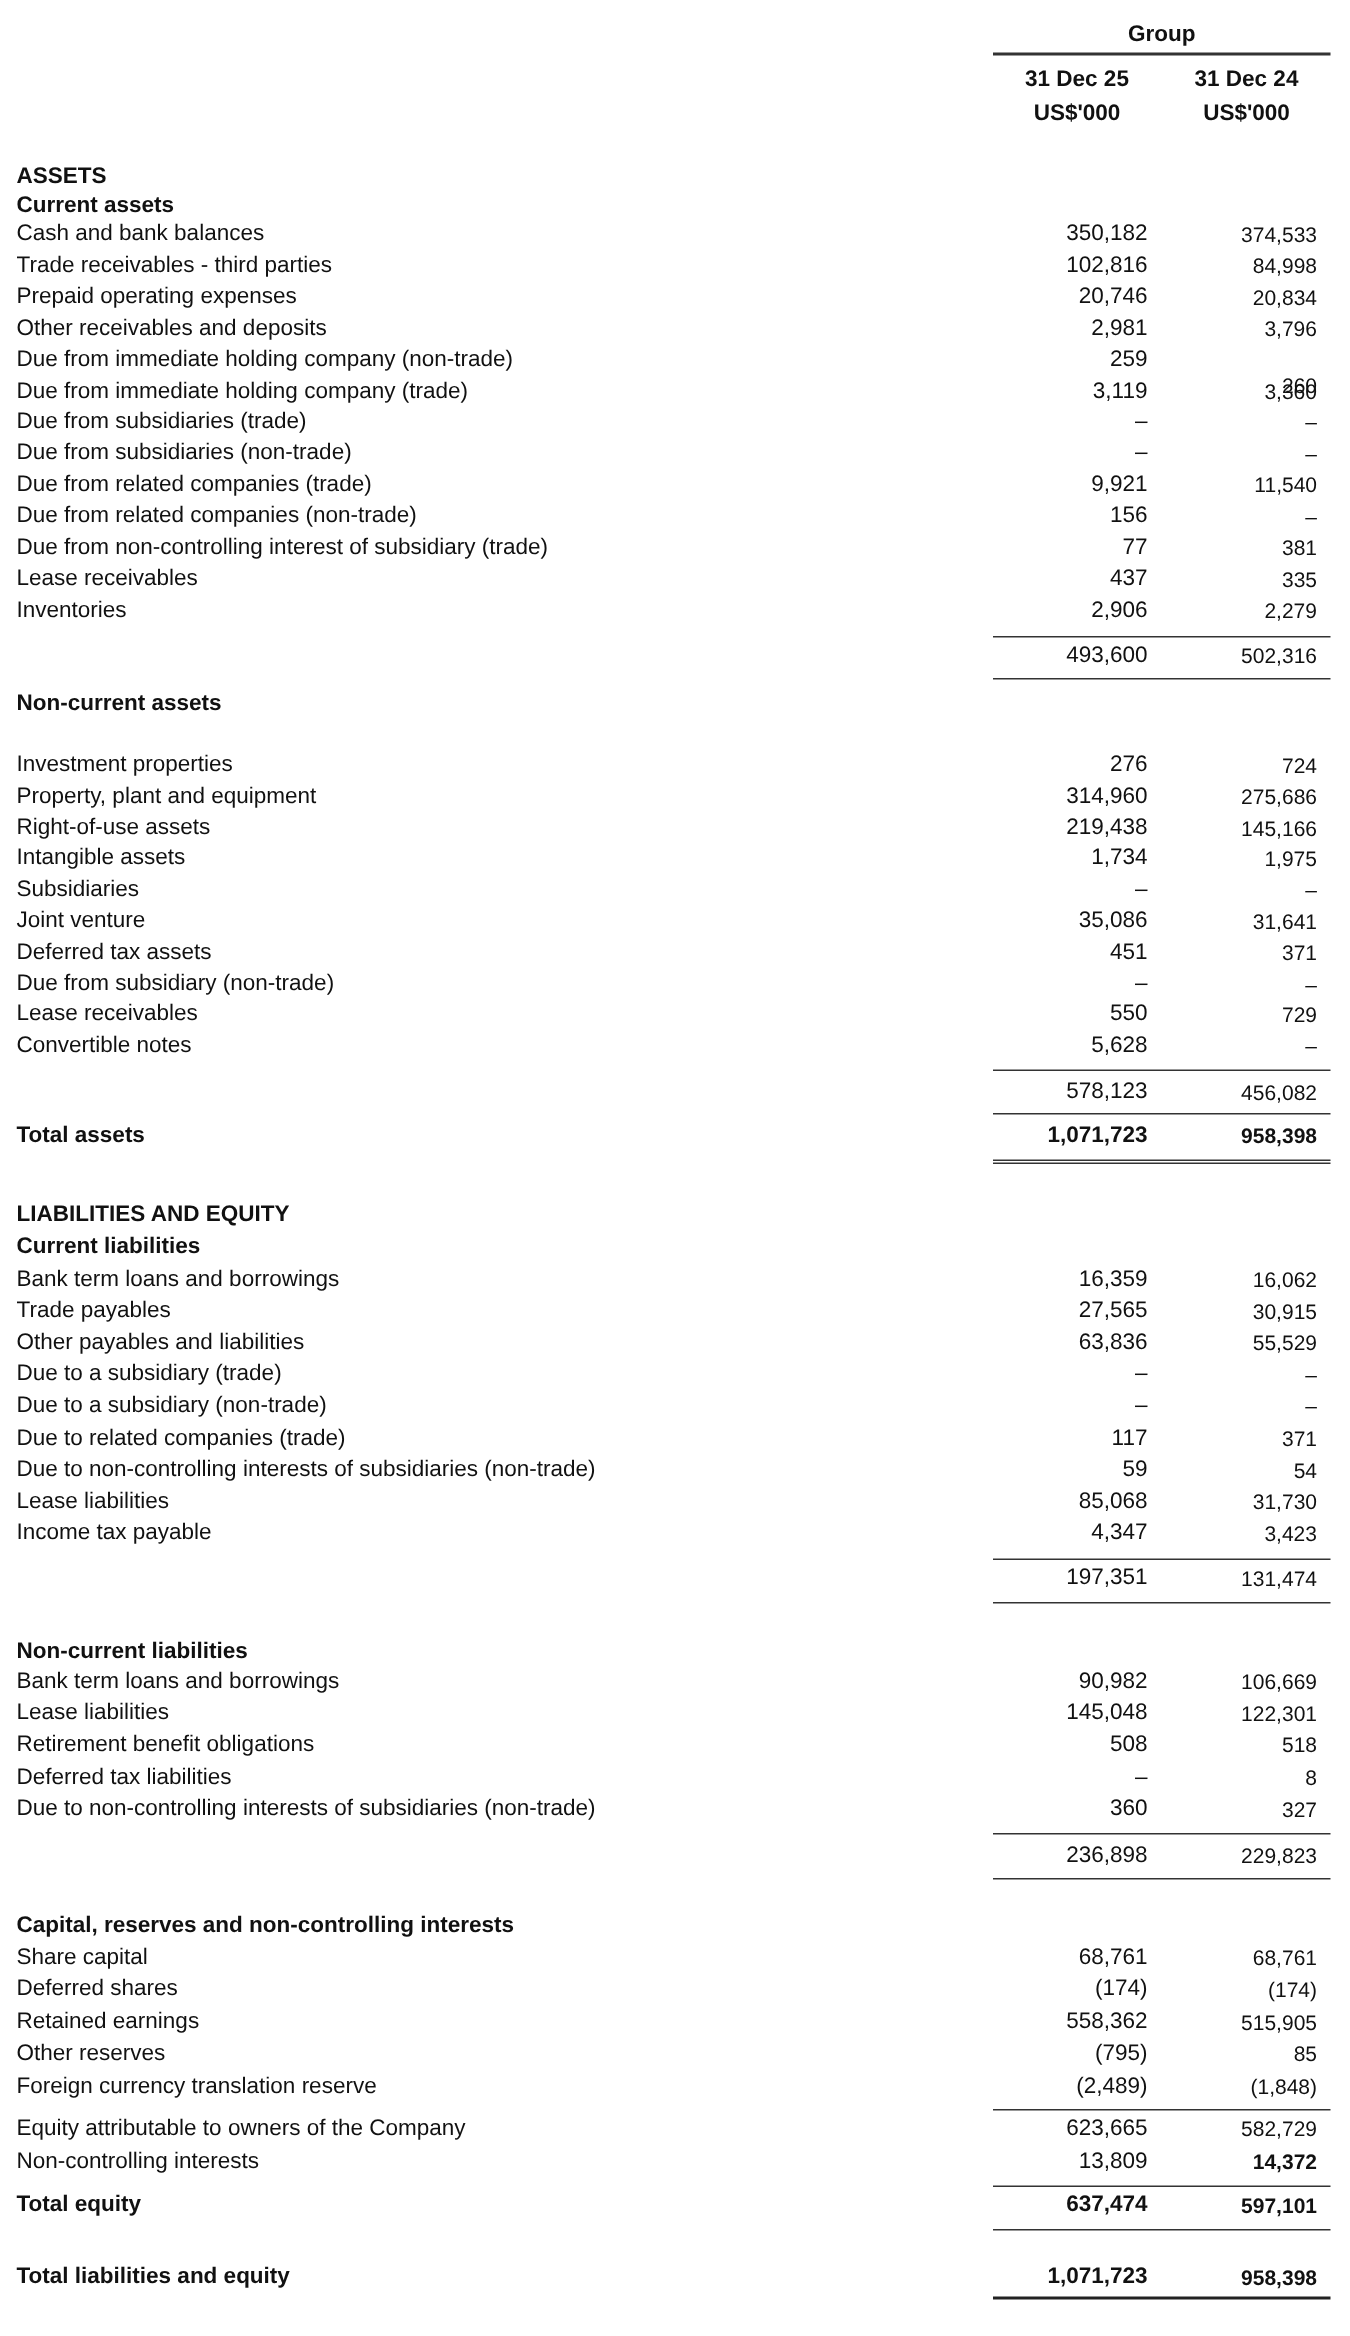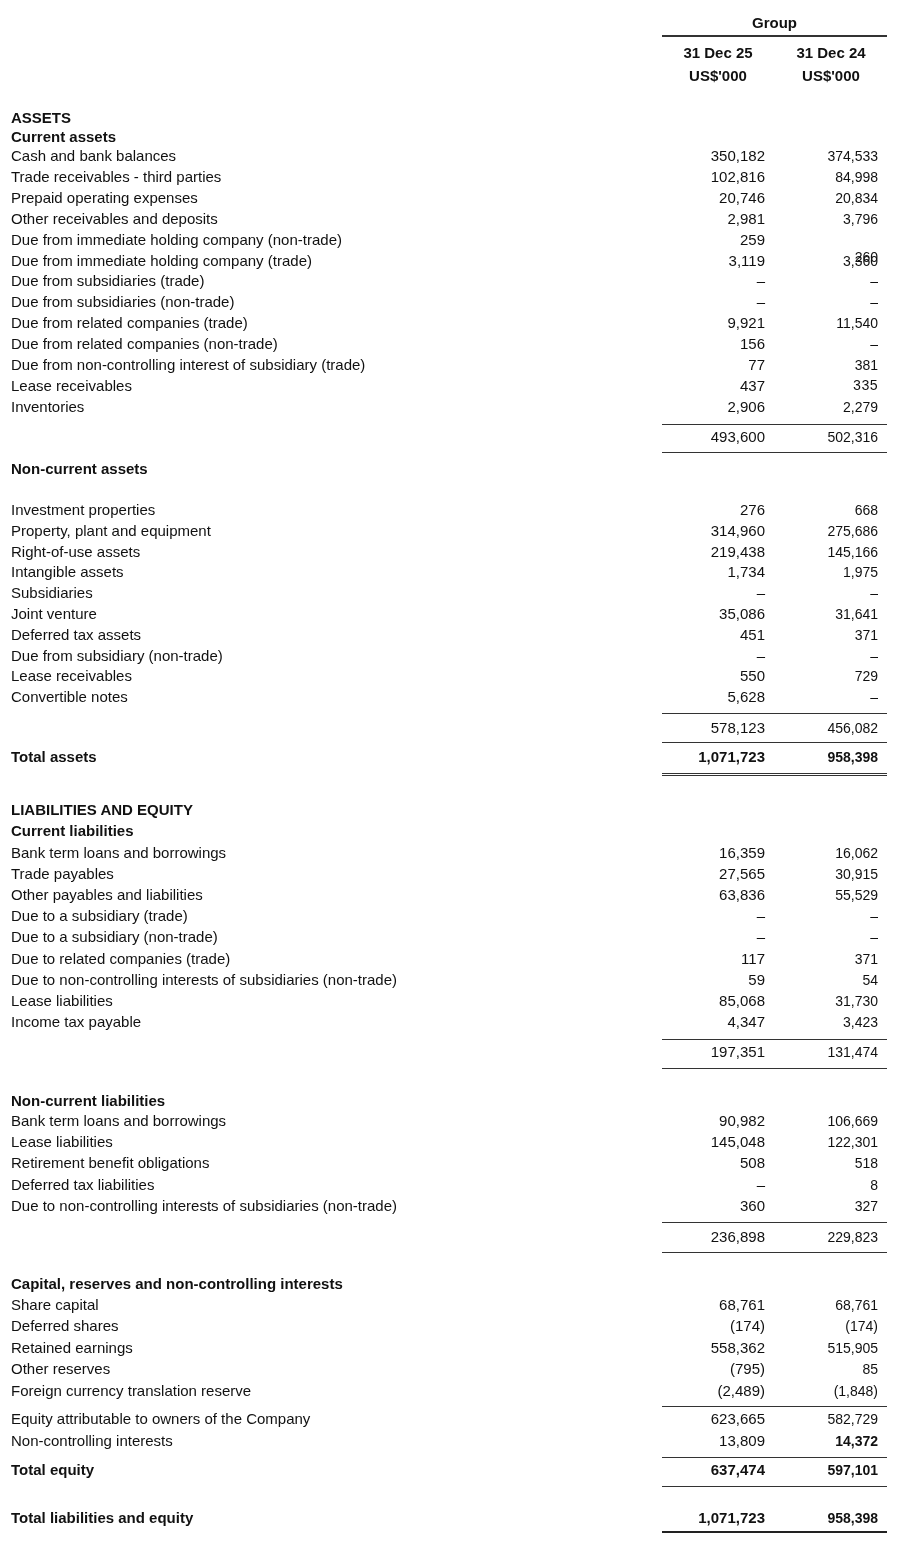--- a/index.html
+++ b/index.html
@@ -57,36 +57,36 @@
     <div class="abs v1" style="top: 314px;">9,921</div>
     <div class="abs v2" style="top: 314px;">11,540</div>
     <div class="abs lbl" style="top: 335px;">Due from related companies (non-trade)</div>
     <div class="abs v1" style="top: 335px;">156</div>
     <div class="abs v2" style="top: 335px;">–</div>
     <div class="abs lbl" style="top: 356px;">Due from non-controlling interest of subsidiary (trade)</div>
     <div class="abs v1" style="top: 356px;">77</div>
     <div class="abs v2" style="top: 356px;">381</div>
     <div class="abs lbl" style="top: 377px;">Lease receivables</div>
     <div class="abs v1" style="top: 377px;">437</div>
-    <div class="abs v2" style="top: 377px; font-family: Liberation Mono, monospace;">335</div>
+    <div class="abs v2" style="top: 377px;">335</div>
     <div class="abs lbl" style="top: 398px;">Inventories</div>
     <div class="abs v1" style="top: 398px;">2,906</div>
     <div class="abs v2" style="top: 398px;">2,279</div>
   </div>
 
 <div class="rule" style="left:662px;width:225px;top:424px;"></div>
 <div class="abs v1" style="top:428px;">493,600</div>
 <div class="abs v2" style="top:428px;">502,316</div>
 <div class="rule" style="left:662px;width:225px;top:452px;"></div>
 
 <div class="abs lbl b" style="top:460px;">Non-current assets</div>
 <div id="nca-rows">
     <div class="abs lbl" style="top: 501px;">Investment properties</div>
     <div class="abs v1" style="top: 501px;">276</div>
-    <div class="abs v2" style="top: 501px;">668</div>
+    <div class="abs v2" style="top: 501px;">724</div>
     <div class="abs lbl" style="top: 522px;">Property, plant and equipment</div>
     <div class="abs v1" style="top: 522px;">314,960</div>
     <div class="abs v2" style="top: 522px;">275,686</div>
     <div class="abs lbl" style="top: 543px;">Right-of-use assets</div>
     <div class="abs v1" style="top: 543px;">219,438</div>
     <div class="abs v2" style="top: 543px;">145,166</div>
     <div class="abs lbl" style="top: 563px;">Intangible assets</div>
     <div class="abs v1" style="top: 563px;">1,734</div>
     <div class="abs v2" style="top: 563px;">1,975</div>
     <div class="abs lbl" style="top: 584px;">Subsidiaries</div>

